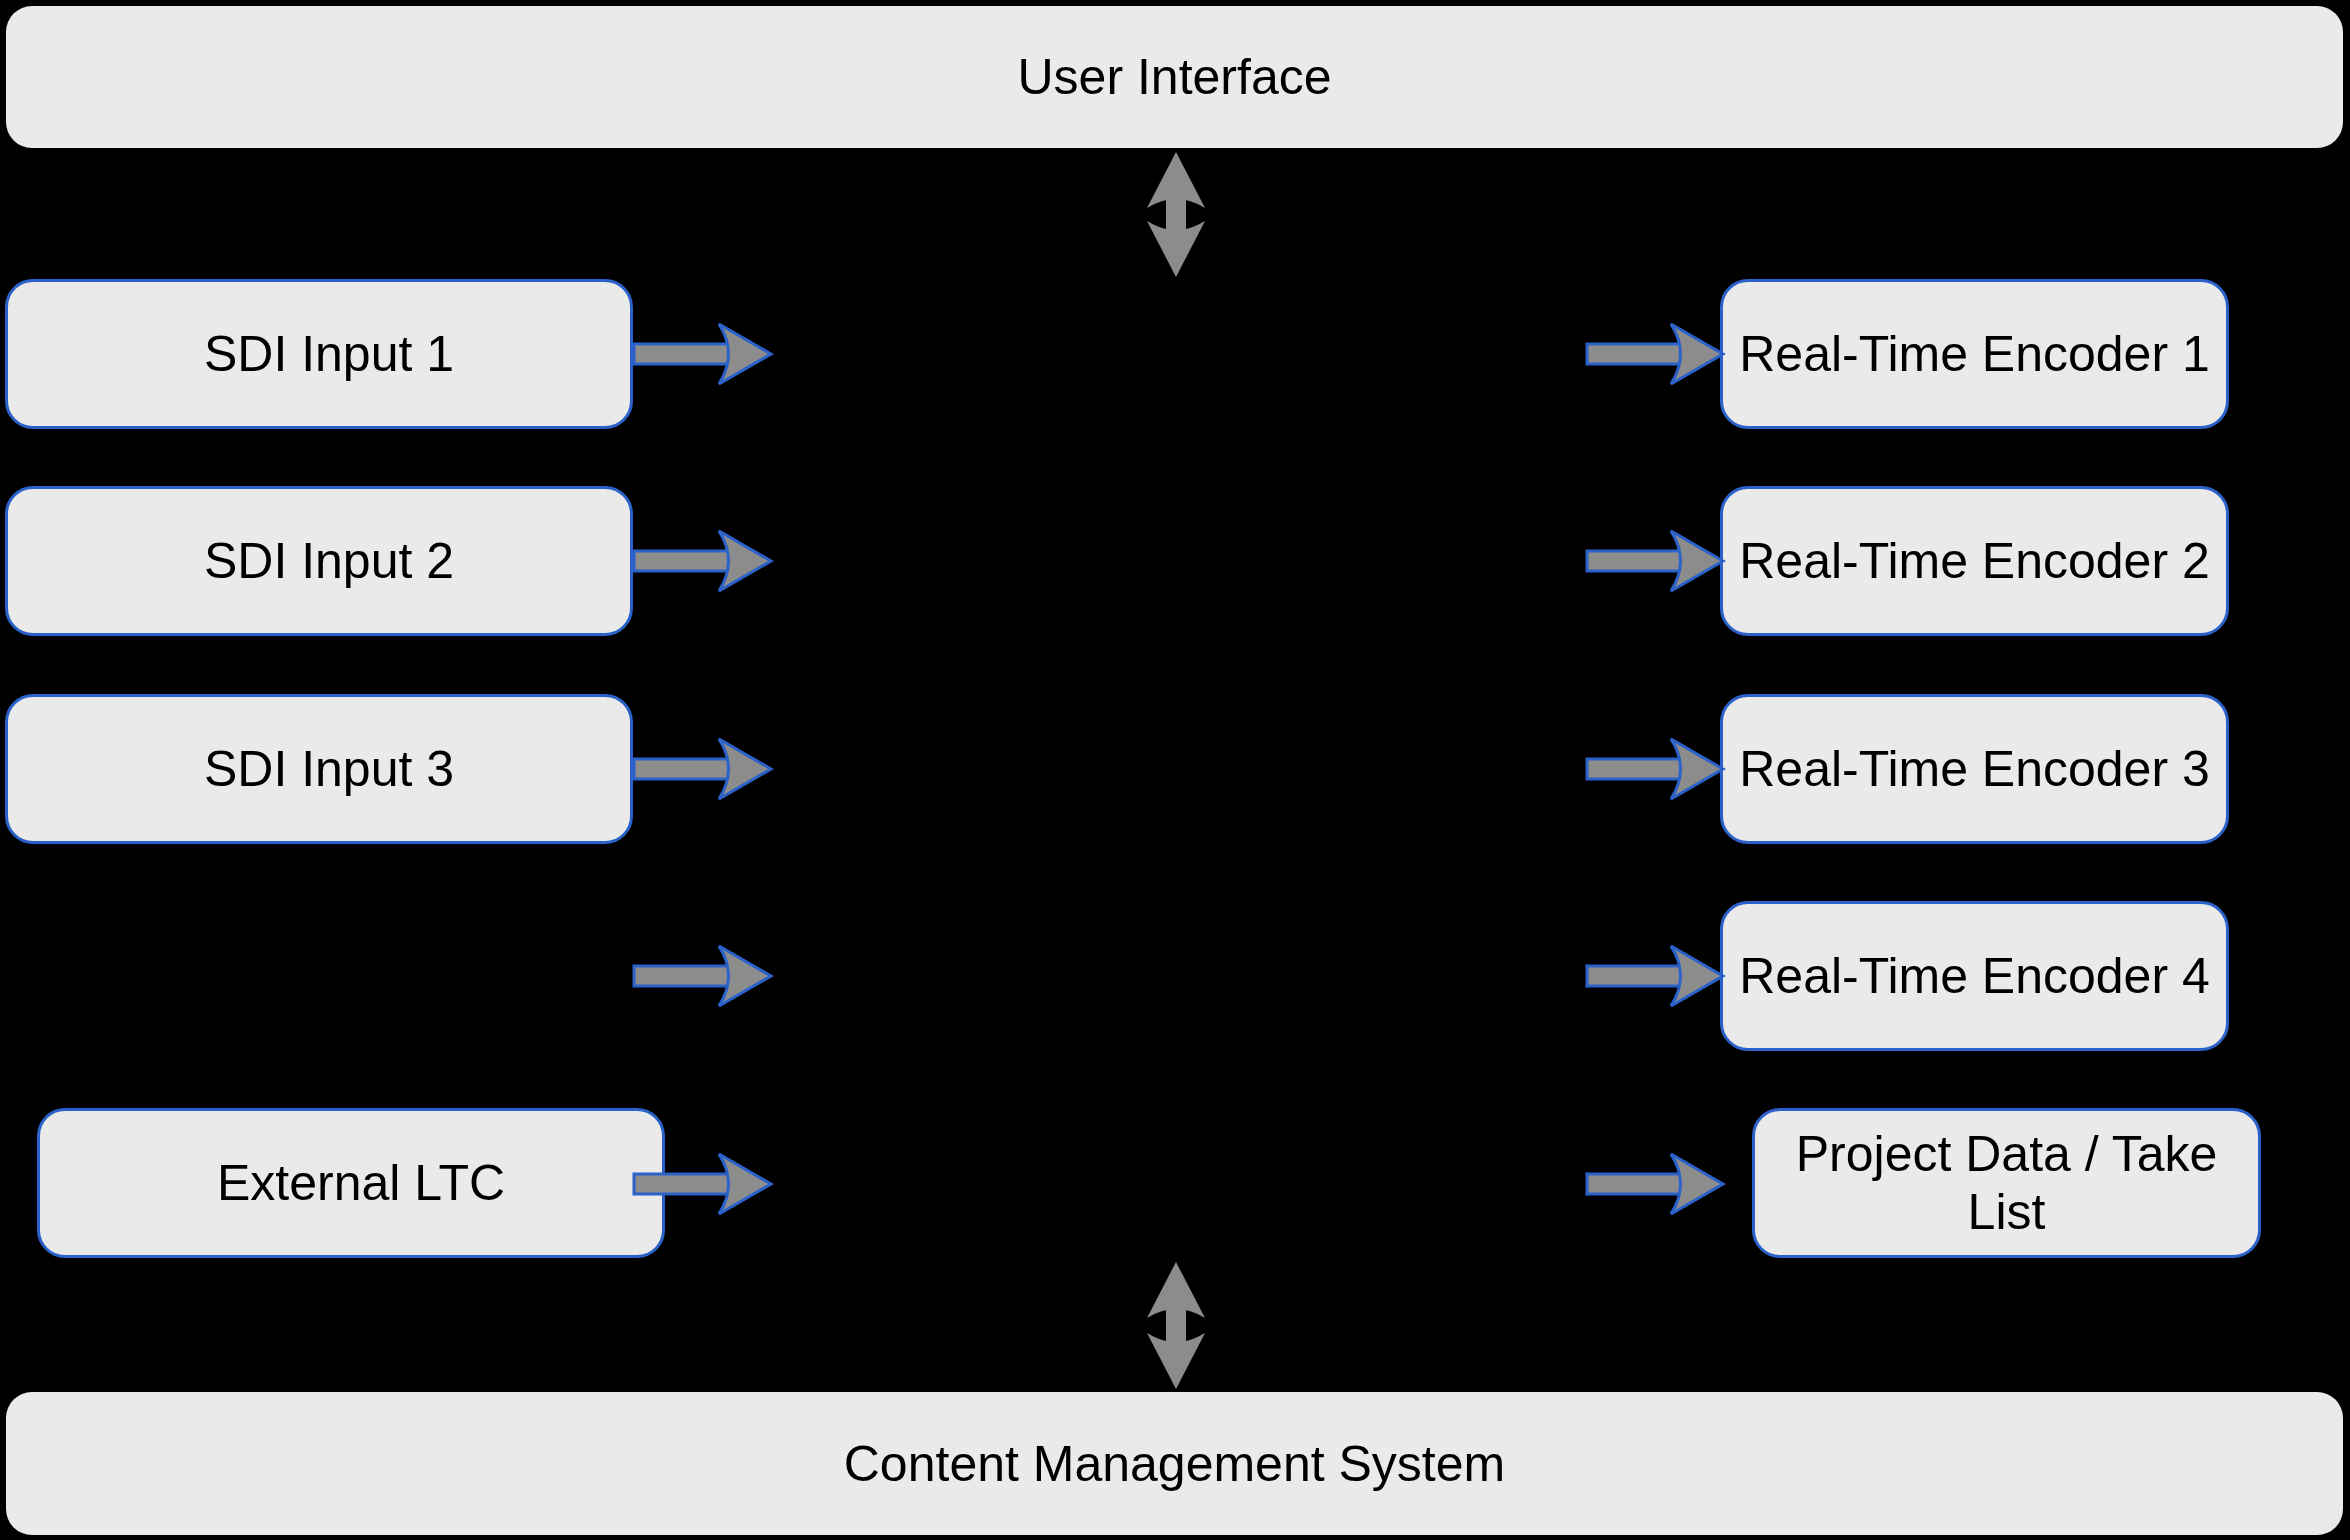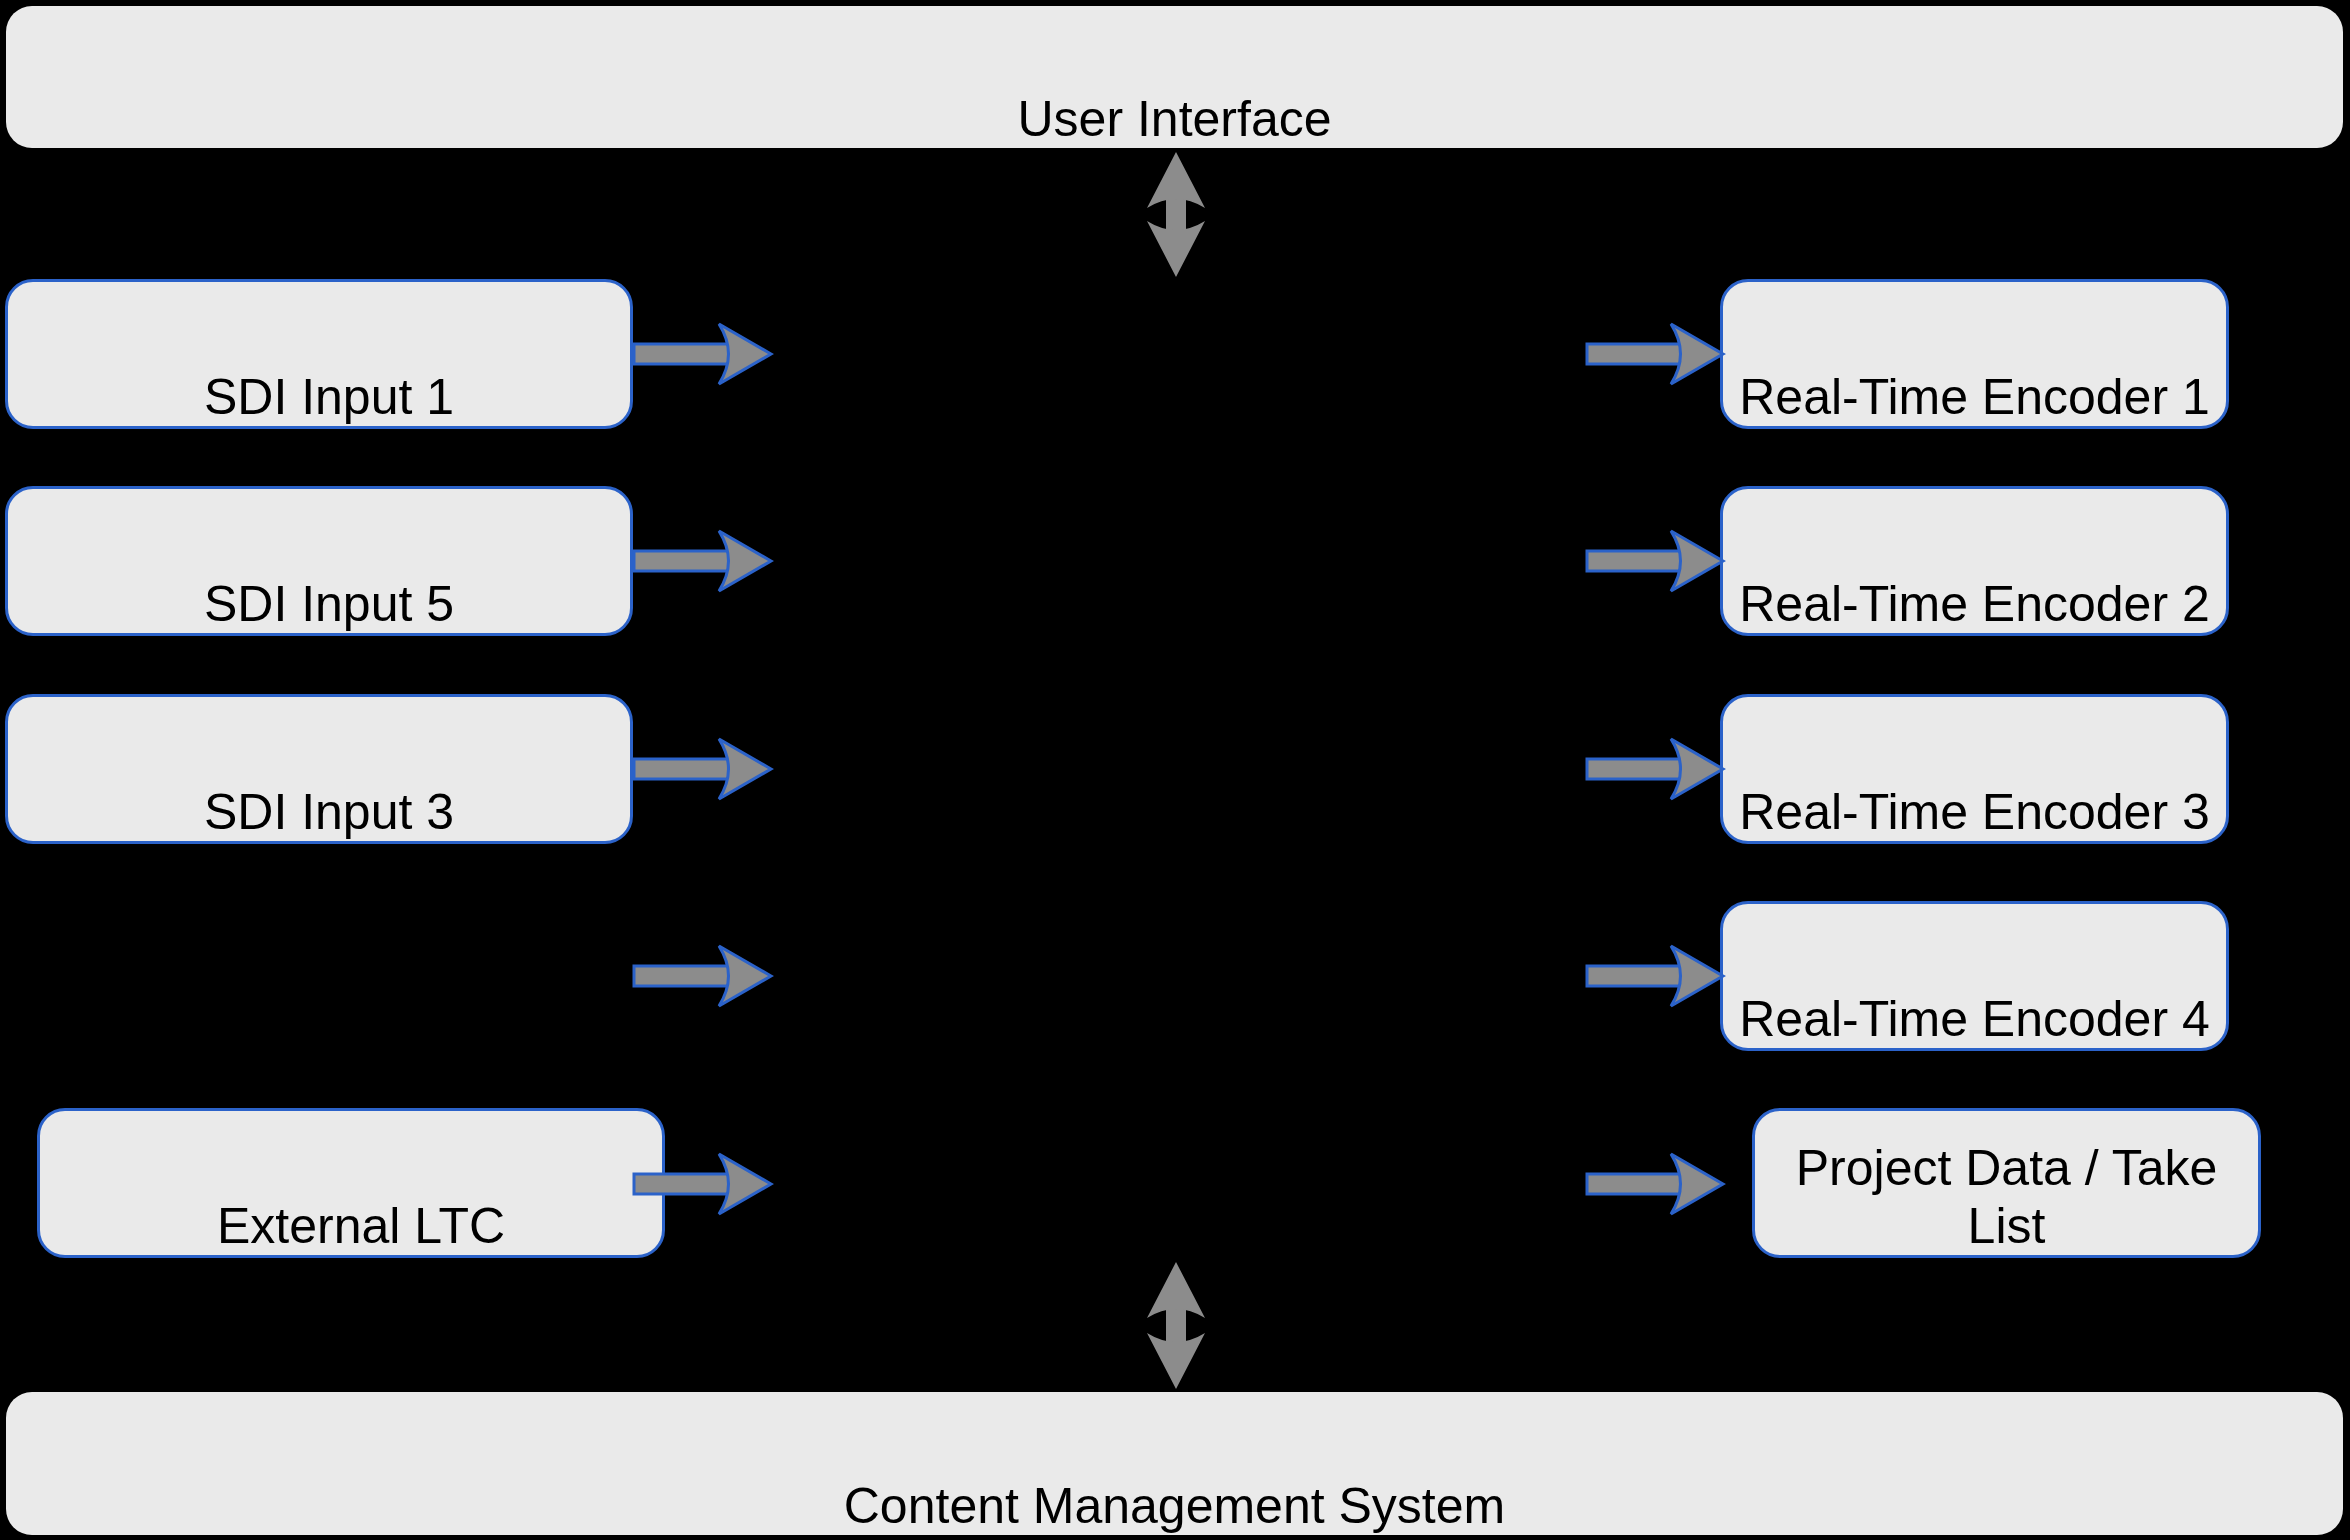--- a/index.html
+++ b/index.html
@@ -14,21 +14,21 @@
     position:relative;
     width:2350px;height:1540px;
     background:var(--background);
     font-family:"Liberation Sans", sans-serif;
     color:var(--text-color);
     overflow:hidden;
   }
   .node{
     position:absolute;
     background:var(--node-fill);
-    display:flex;align-items:flex-end;justify-content:center;
+    display:flex;align-items:center;justify-content:center;
     text-align:center;
     font-size:50px;
     line-height:1.16;
     color:var(--text-color);
     box-sizing:border-box;
   }
   .bar{
     left:6px;width:2337px;height:142px;
     border-radius:26px;
   }
@@ -62,21 +62,21 @@
 <div class="stage">
 
   <div class="node bar top">
     <span>User Interface</span>
   </div>
 
   <div class="node iobox left row0">
     <span>SDI Input 1</span>
   </div>
   <div class="node iobox left row1">
-    <span>SDI Input 5</span>
+    <span>SDI Input 2</span>
   </div>
   <div class="node iobox left row2">
     <span>SDI Input 3</span>
   </div>
   <div class="node iobox left row4">
     <span>External LTC</span>
   </div>
 
 
   <div class="node iobox right row0">

